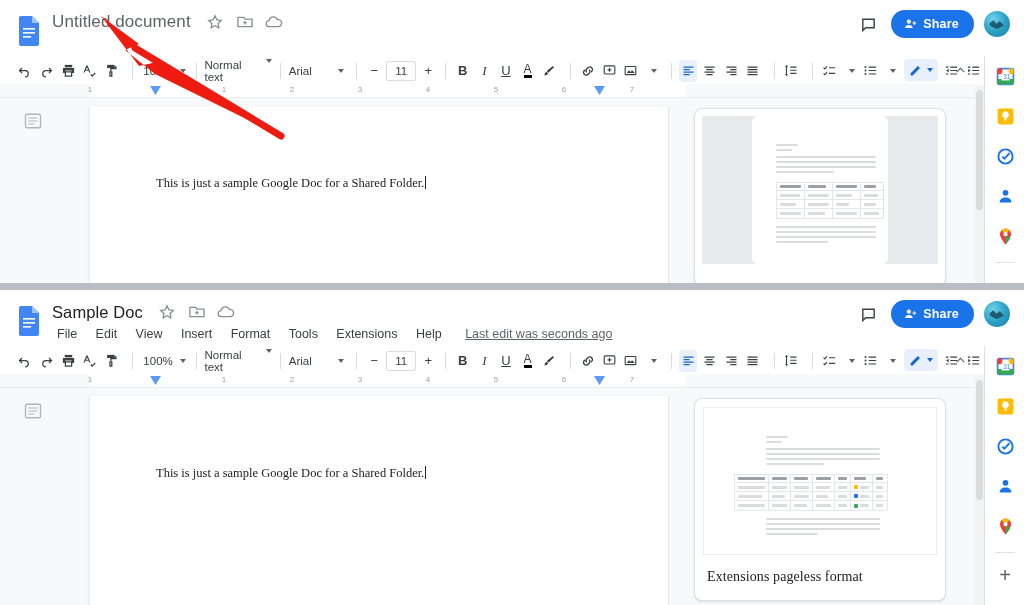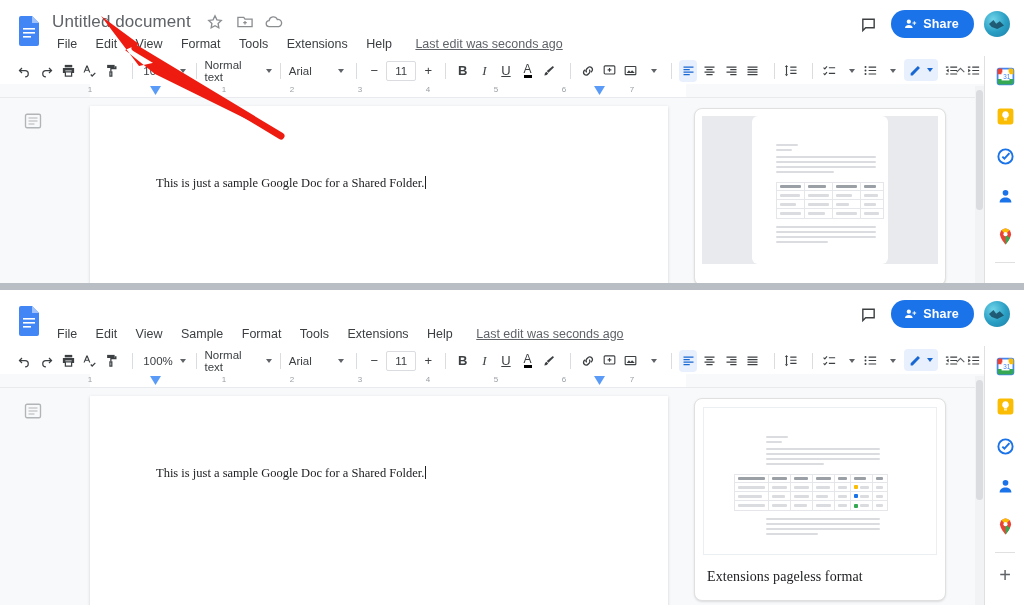--- a/index.html
+++ b/index.html
@@ -60,21 +60,21 @@
   
   .toolbar {
     position: relative; height: 28px; background: #fff; display: flex; align-items: center;
     padding-left: 16px; gap: 0px; border-top: 1px solid #fff;
   }
   .tb { width: 24px; height: 22px; display: flex; align-items: center; justify-content: center; border-radius: 4px; margin-right: 4px; }
   .tb-sep { width: 1px; height: 16px; background: #dadce0; margin: 0 8px; }
   .zoom-box { display: flex; align-items: center; font-size: 11.5px; color: #3c4043; padding: 0 2px; }
   .zoom-box .val { min-width: 30px; text-align: right; }
   .caret { display: inline-block; width: 0; height: 0; border-left: 3.5px solid transparent; border-right: 3.5px solid transparent; border-top: 4px solid #5f6368; margin-left: 7px; }
-  .style-box { display: flex; align-items: center; font-size: 11.5px; color: #3c4043; width: 92px; }
+  .style-box { display: flex; align-items: flex-start; font-size: 11.5px; color: #3c4043; width: 92px; }
   .font-box  { display: flex; align-items: center; font-size: 11.5px; color: #3c4043; width: 80px; justify-content: space-between; padding-right: 4px;}
   .size-ctrl { display: flex; align-items: center; gap: 0px; }
   .size-ctrl .pm { width: 18px; text-align: center; font-size: 13px; color: #3c4043; }
   .size-val { width: 30px; height: 20px; border: 1px solid #dadce0; border-radius: 2px; font-size: 11.5px; color: #3c4043; display: flex; align-items: center; justify-content: center; margin: 0 3px; }
   .tb-txt { font-size: 13px; color: #3c4043; font-weight: bold; }
   .tb.active { background: #e8f0fe; }
   .toolbar-right { position: absolute; right: 48px; top: 2px; display: flex; align-items: center; gap: 2px; }
   .mode-btn { display: flex; align-items: center; background: #e8f0fe; border-radius: 4px; height: 22px; padding: 0 5px; }
 
   
@@ -157,30 +157,20 @@
           <svg class="ticon" viewBox="0 0 24 24">
               <path fill="none" stroke="#5f6368" stroke-width="1.6" d="M3.5 6.5h7l1.5 2h8.5v9h-17z"></path>
               <path stroke="#5f6368" stroke-width="1.5" d="M12 10.8v4.2M9.9 12.9h4.2"></path>
             </svg>
           <svg class="ticon" viewBox="0 0 24 24">
               <path fill="none" stroke="#5f6368" stroke-width="1.6" d="M6.4 17.5a3.6 3.6 0 0 1-.3-7.2 5.2 5.2 0 0 1 9.9-1.3 4.2 4.2 0 0 1 1.6 8.5z"></path>
             </svg>
         </span>
       </div>
 
-      <div class="menu-row">
-        <span class="menu-item">File</span>
-        <span class="menu-item">Edit</span>
-        <span class="menu-item">View</span>
-        <span class="menu-item">Format</span>
-        <span class="menu-item">Tools</span>
-        <span class="menu-item">Extensions</span>
-        <span class="menu-item">Help</span>
-        <span class="lastedit">Last edit was seconds ago</span>
-      </div>
 
       <div class="header-right">
         <span class="comment-btn">
           <svg width="17" height="17" viewBox="0 0 24 24">
               <path fill="none" stroke="#3c4043" stroke-width="2" d="M4 4.5h16v12H8l-4 4z"></path>
             </svg>
         </span>
         <span class="share-btn">
           <svg width="14" height="14" viewBox="0 0 24 24">
               <circle cx="10" cy="8" r="3.6" fill="#fff"></circle>
@@ -561,26 +551,41 @@
       <svg class="docs-logo" viewBox="0 0 24 30">
         <path d="M3 0h11l7 7v21a2 2 0 0 1-2 2H3a2 2 0 0 1-2-2V2a2 2 0 0 1 2-2z" fill="#4285f4"></path>
         <path d="M14 0l7 7h-7z" fill="#a1c2fa"></path>
         <g fill="#fff">
             <rect x="5" y="12" width="12" height="1.6"></rect>
             <rect x="5" y="16" width="12" height="1.6"></rect>
             <rect x="5" y="20" width="8" height="1.6"></rect>
           </g>
       </svg>
 
+      <div class="title-block">
+        <span class="doc-title named">Sample Doc</span>
+        <span class="title-icons">
+          <svg class="ticon" viewBox="0 0 24 24">
+              <path fill="none" stroke="#5f6368" stroke-width="1.6" d="M12 4.5l2.3 4.9 5.2.7-3.8 3.6.9 5.3-4.6-2.5-4.6 2.5.9-5.3-3.8-3.6 5.2-.7z"></path>
+            </svg>
+          <svg class="ticon" viewBox="0 0 24 24">
+              <path fill="none" stroke="#5f6368" stroke-width="1.6" d="M3.5 6.5h7l1.5 2h8.5v9h-17z"></path>
+              <path stroke="#5f6368" stroke-width="1.5" d="M12 10.8v4.2M9.9 12.9h4.2"></path>
+            </svg>
+          <svg class="ticon" viewBox="0 0 24 24">
+              <path fill="none" stroke="#5f6368" stroke-width="1.6" d="M6.4 17.5a3.6 3.6 0 0 1-.3-7.2 5.2 5.2 0 0 1 9.9-1.3 4.2 4.2 0 0 1 1.6 8.5z"></path>
+            </svg>
+        </span>
+      </div>
 
       <div class="menu-row">
         <span class="menu-item">File</span>
         <span class="menu-item">Edit</span>
         <span class="menu-item">View</span>
-        <span class="menu-item">Sample</span>
+        <span class="menu-item">Insert</span>
         <span class="menu-item">Format</span>
         <span class="menu-item">Tools</span>
         <span class="menu-item">Extensions</span>
         <span class="menu-item">Help</span>
         <span class="lastedit">Last edit was seconds ago</span>
       </div>
 
       <div class="header-right">
         <span class="comment-btn">
           <svg width="17" height="17" viewBox="0 0 24 24">

